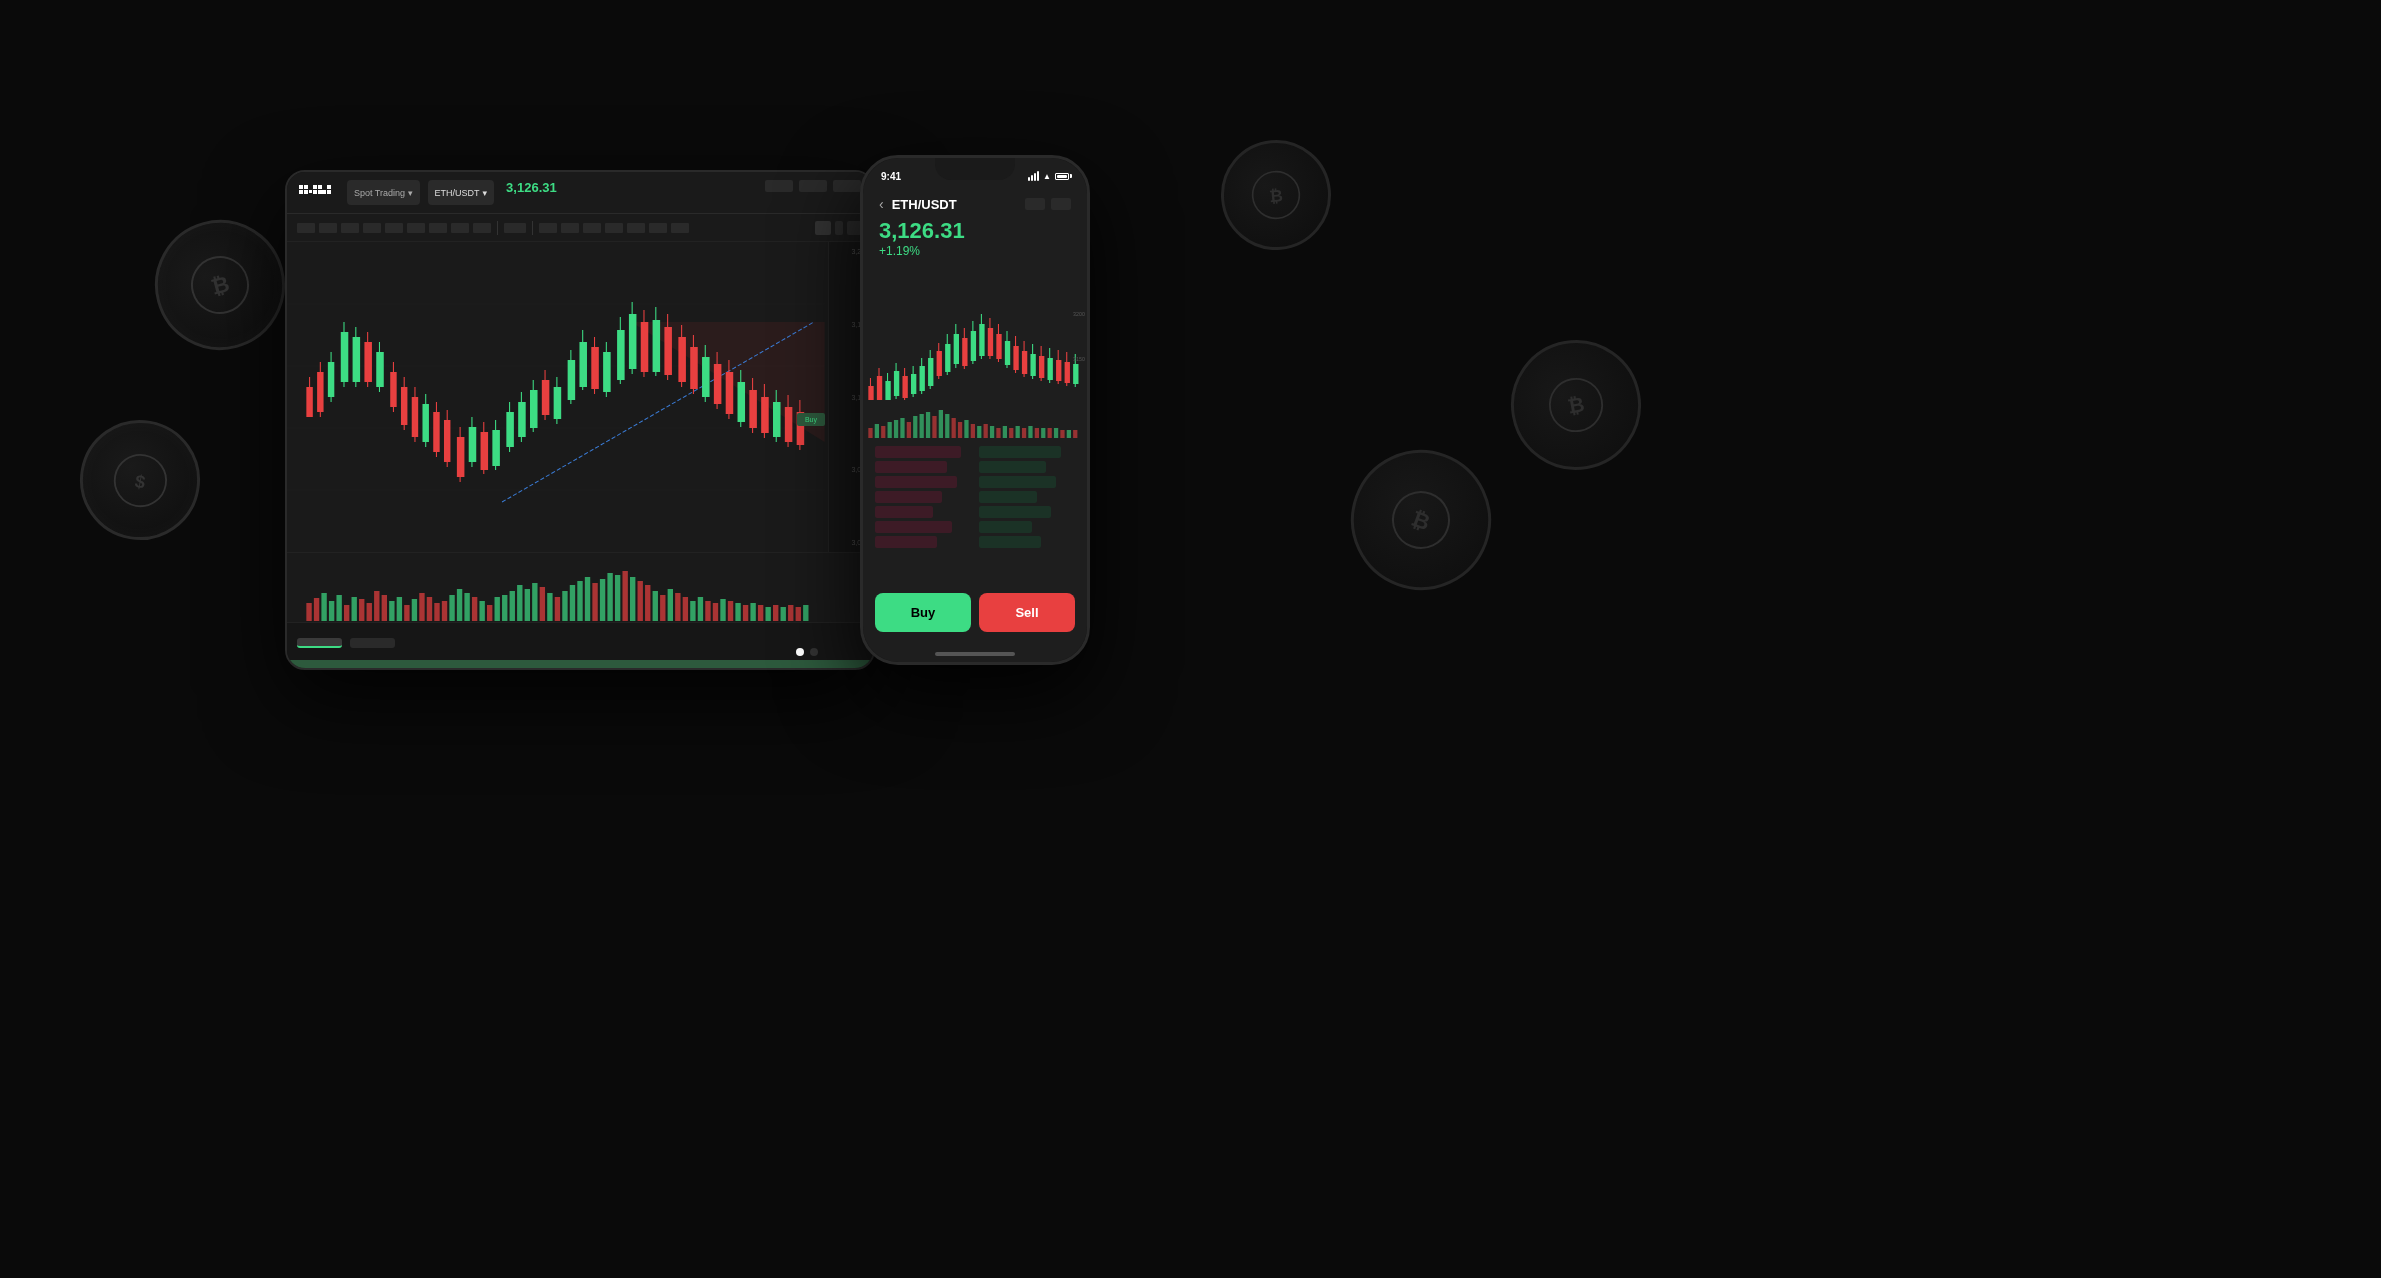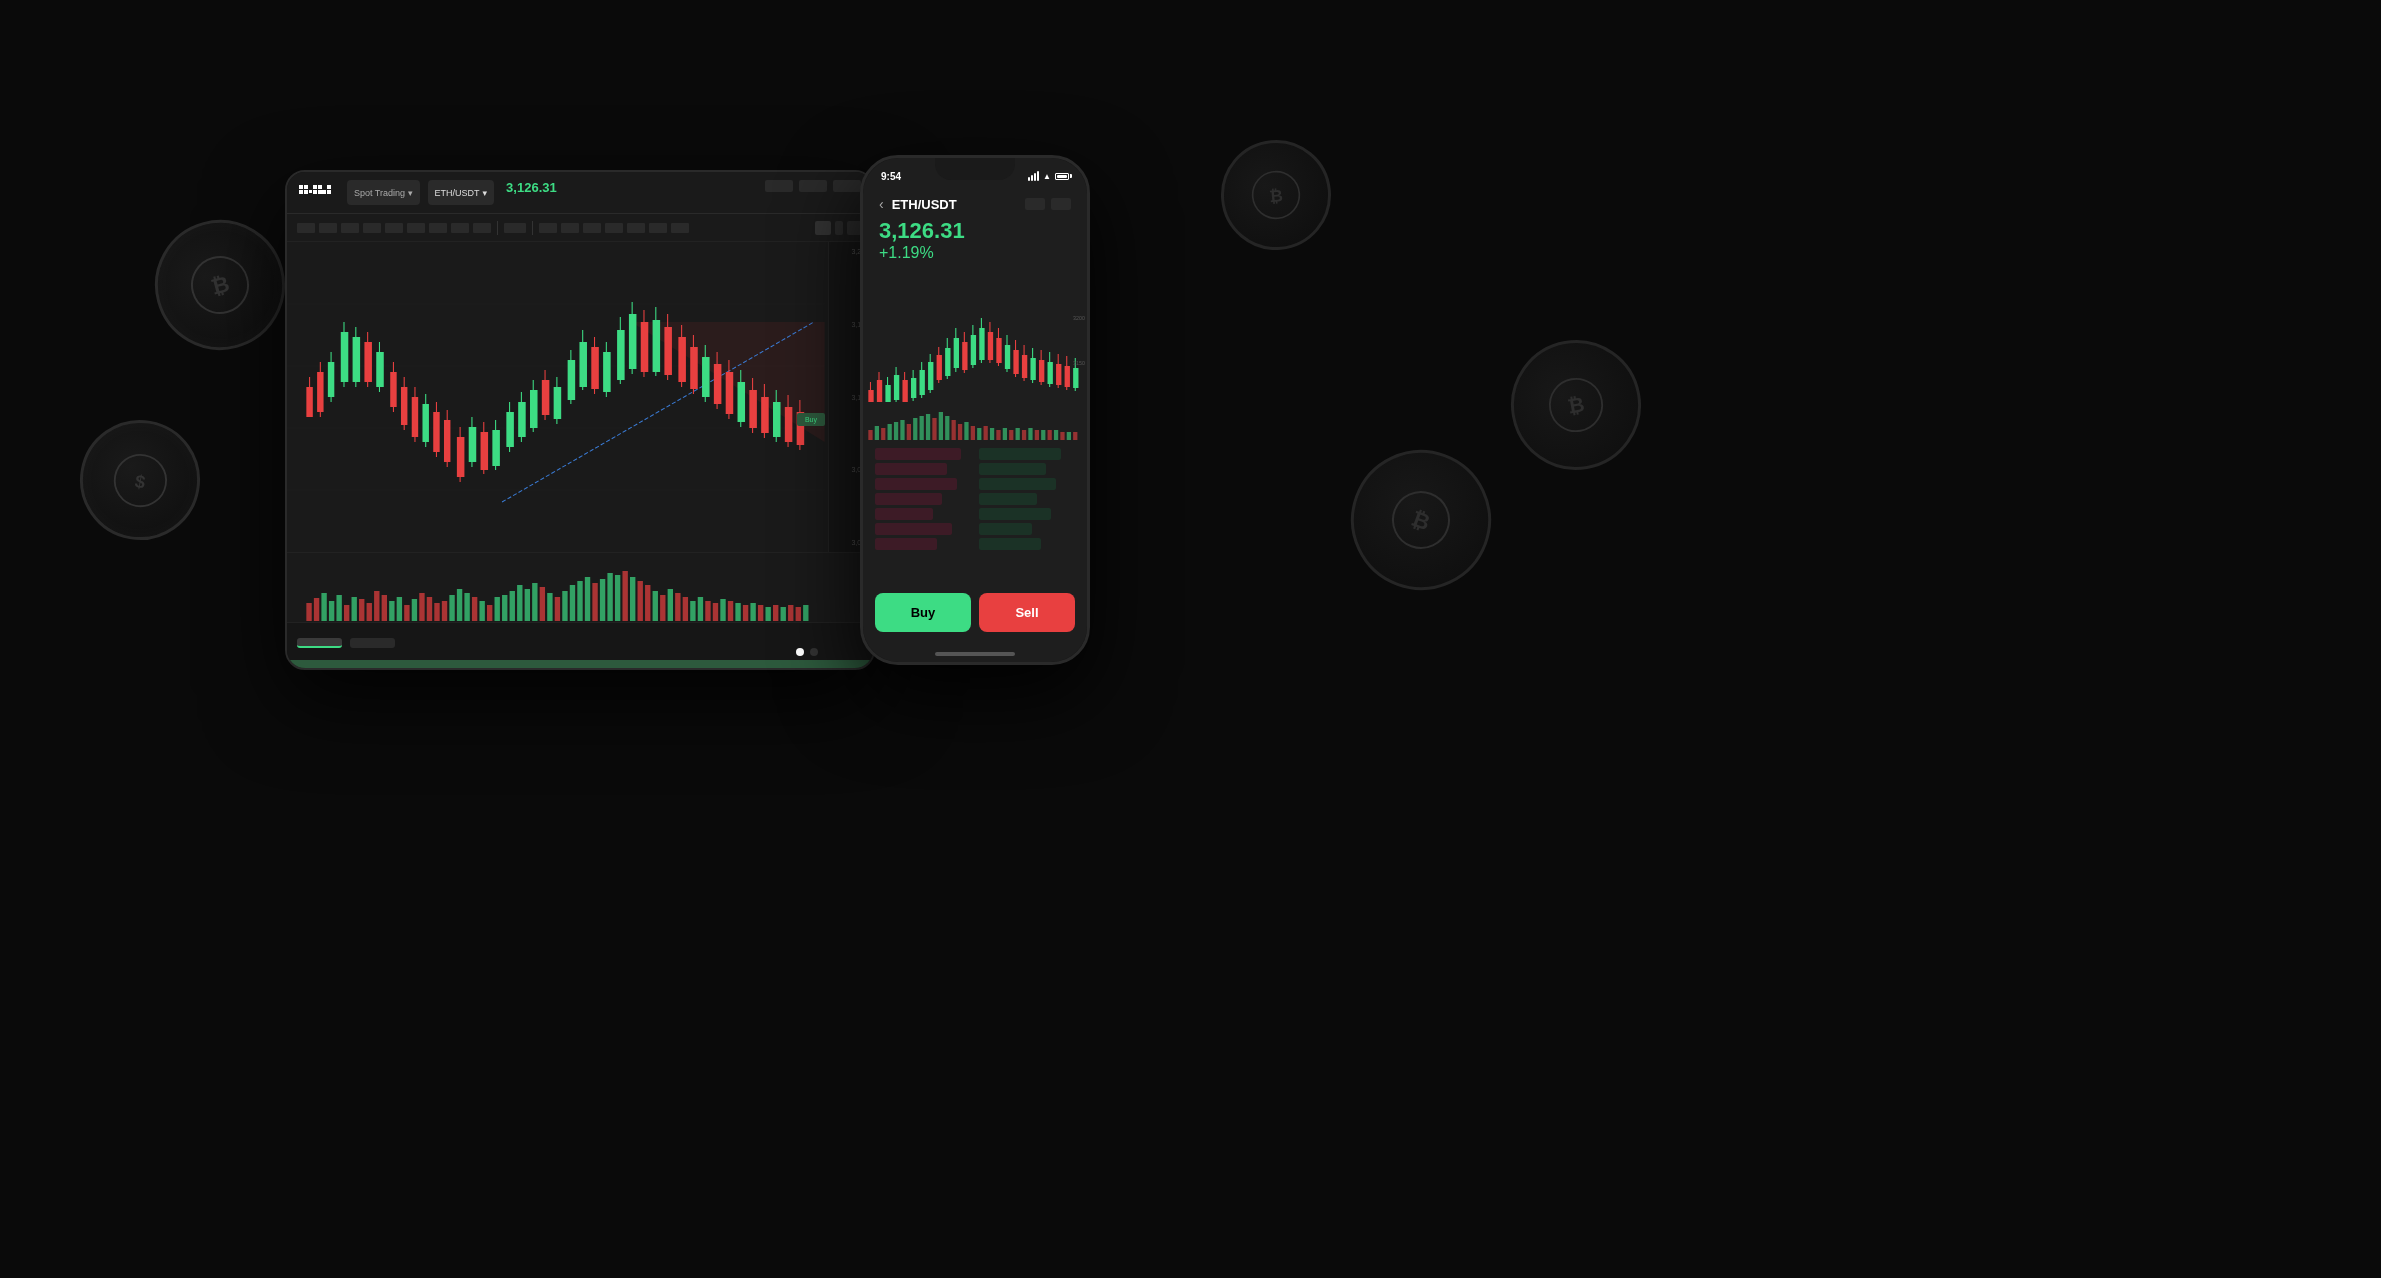--- a/index.html
+++ b/index.html
@@ -301,21 +301,21 @@
     .phone-price {
       color: #3ddc84;
       font-size: 22px;
       font-weight: 700;
       padding: 0 16px;
       line-height: 1;
     }
 
     .phone-change {
       color: #3ddc84;
-      font-size: 16px;
+      font-size: 12px;
       padding: 2px 16px 8px;
     }
 
     .phone-chart {
       flex: 1;
       position: relative;
       background: #1e1e1e;
       overflow: hidden;
       max-height: 180px;
     }
@@ -765,21 +765,21 @@
   </div>
 
   <div class="tablet-green-bar"></div>
 </div>
 
 <div class="phone">
   <div class="phone-notch"></div>
   <div class="phone-screen">
 
     <div class="phone-status-bar">
-      <span class="status-time">9:54</span>
+      <span class="status-time">9:41</span>
       <div class="status-icons">
         <div class="signal-bars">
           <div class="signal-bar" style="height:4px;"></div>
           <div class="signal-bar" style="height:6px;"></div>
           <div class="signal-bar" style="height:8px;"></div>
           <div class="signal-bar" style="height:10px;"></div>
         </div>
         <span class="wifi-icon">▲</span>
         <div class="battery-icon">
           <div class="battery-fill"></div>

